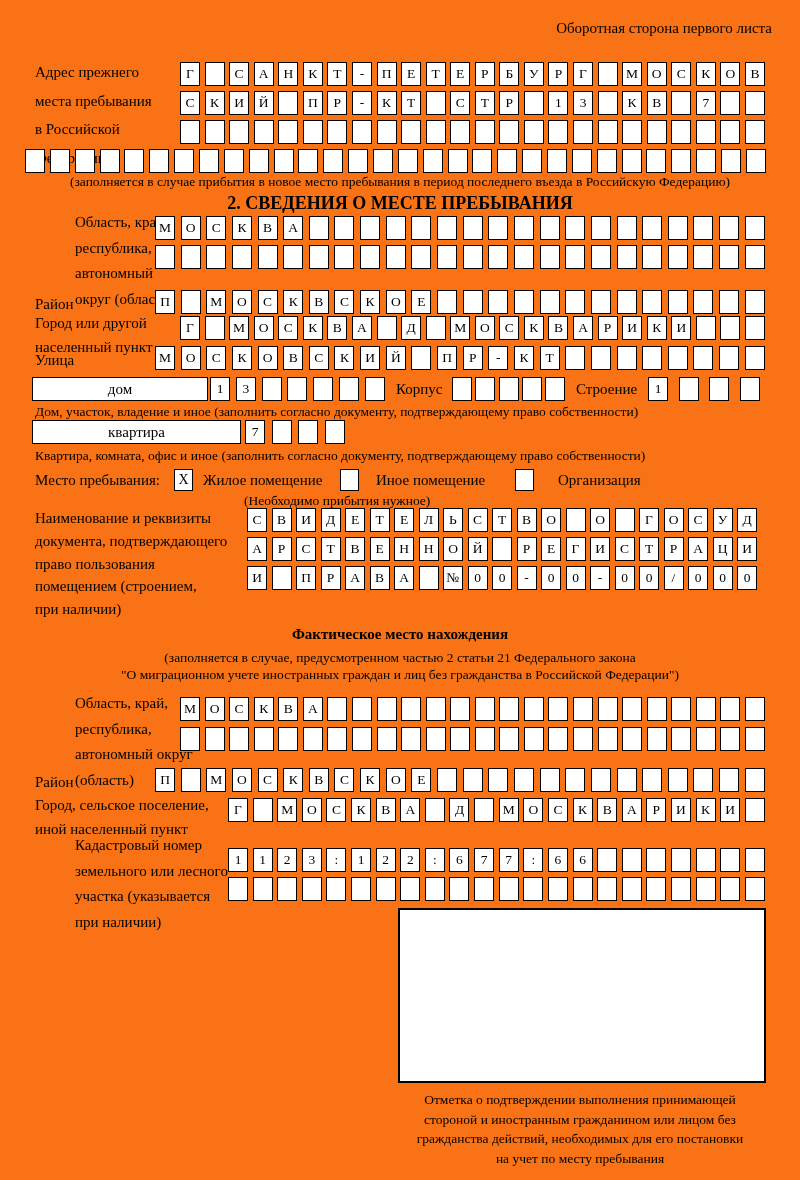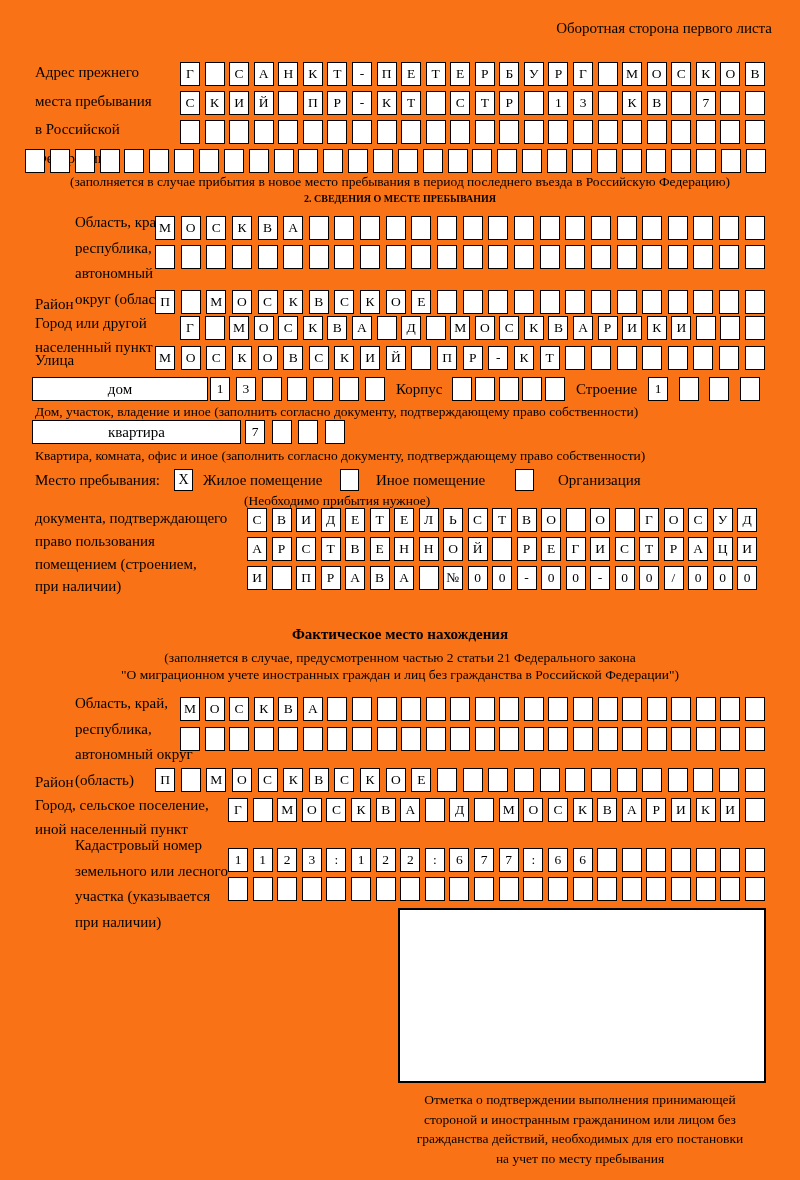--- a/index.html
+++ b/index.html
@@ -154,21 +154,21 @@
       <span class="cell"></span>
       <span class="cell"></span>
       <span class="cell"></span>
       <span class="cell"></span>
       <span class="cell"></span>
       <span class="cell"></span>
       <span class="cell"></span>
     </div>
   <div class="abs cap center" style="top:174px;">(заполняется в случае прибытия в новое место пребывания в период последнего въезда в Российскую Федерацию)</div>
 
-  <div class="abs center bold" style="top:193px;font-size:10px;">2. СВЕДЕНИЯ О МЕСТЕ ПРЕБЫВАНИЯ</div>
+  <div class="abs center bold" style="top:193px;font-size:18px;">2. СВЕДЕНИЯ О МЕСТЕ ПРЕБЫВАНИЯ</div>
 
   <div class="abs lbl lines-25" style="left:35px;top:210px;">
       <div>Область, край,</div>
       <div>республика,</div>
       <div>автономный</div>
       <div>округ (область)</div>
     </div>
   <div class="boxrow" style="left:155px;top:216px;width:610px;">
       <span class="cell">М</span>
       <span class="cell">О</span>
@@ -348,20 +348,21 @@
   <div class="abs lbl" style="left:35px;top:468px;">Место пребывания:</div>
   <div class="checkbox" style="left:174px;top:469px;">X</div>
   <div class="abs lbl" style="left:203px;top:468px;">Жилое помещение</div>
   <div class="checkbox" style="left:340px;top:469px;"></div>
   <div class="abs lbl" style="left:376px;top:468px;">Иное помещение</div>
   <div class="checkbox" style="left:515px;top:469px;"></div>
   <div class="abs lbl" style="left:558px;top:468px;">Организация</div>
   <div class="abs cap" style="left:244px;top:493px;">(Необходимо прибытия нужное)</div>
 
   <div class="abs lbl lines-22" style="left:35px;top:507px;">
+      <div>Наименование и реквизиты</div>
       <div>документа, подтверждающего</div>
       <div>право пользования</div>
       <div>помещением (строением,</div>
       <div>при наличии)</div>
     </div>
   <div class="boxrow" style="left:247px;top:508px;width:510px;">
       <span class="cell">С</span>
       <span class="cell">В</span>
       <span class="cell">И</span>
       <span class="cell">Д</span>

